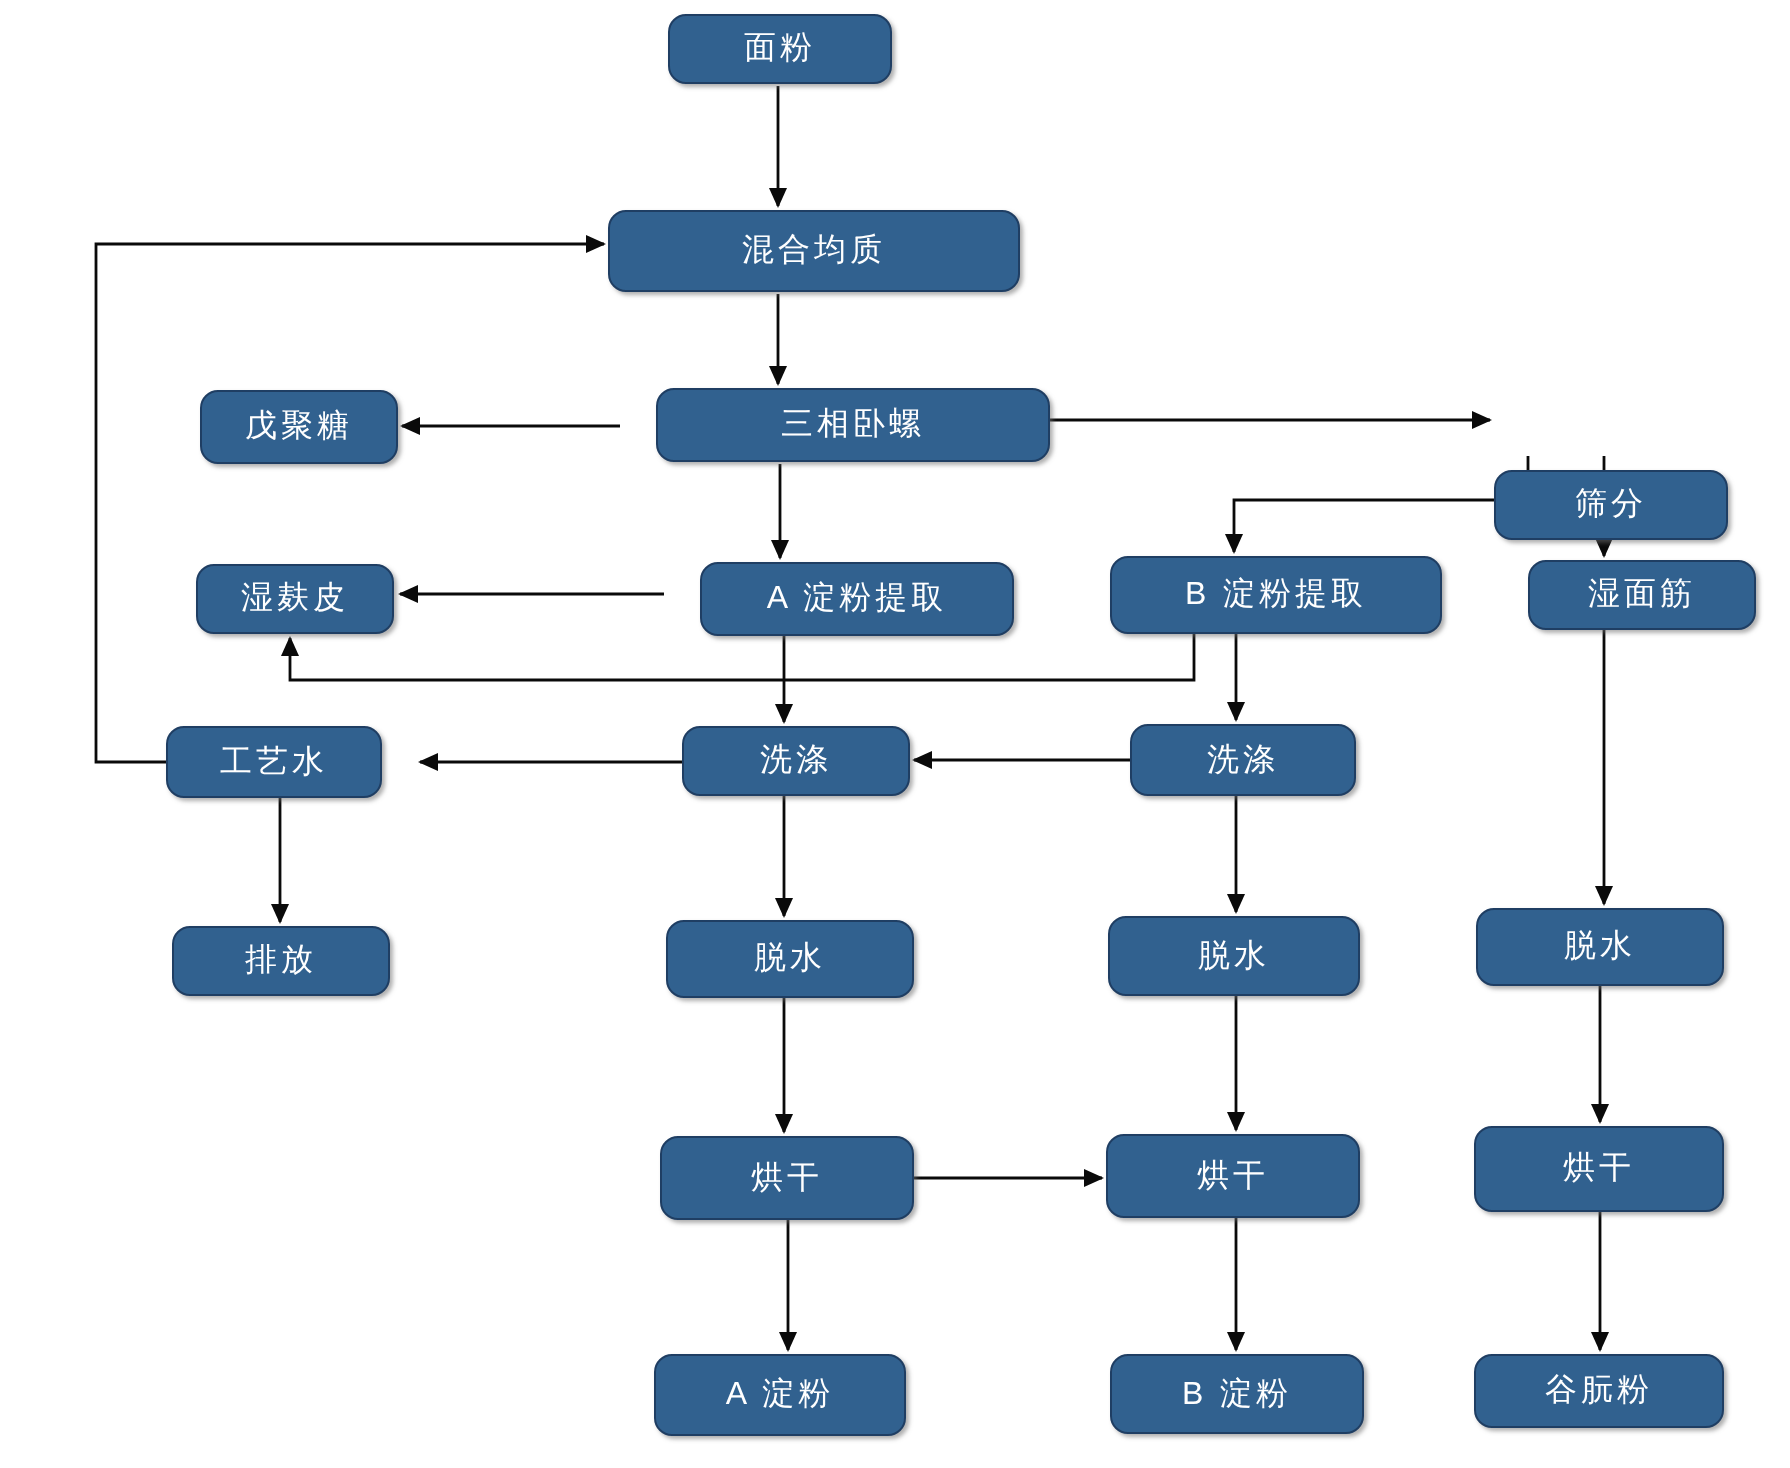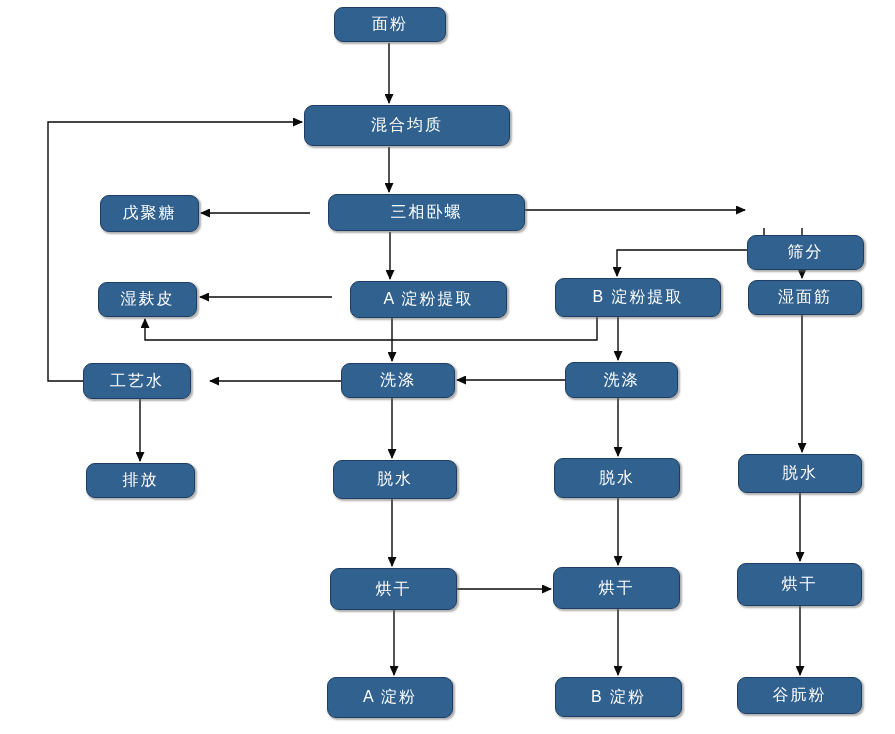--- a/index.html
+++ b/index.html
@@ -84,21 +84,21 @@
   </svg>
 
   <div class="node" style="left:334px; top:7px;   width:112px; height:35px;">面粉</div>
   <div class="node" style="left:304px; top:105px; width:206px; height:41px;">混合均质</div>
   <div class="node" style="left:310px; top:194px; width:197px; height:37px;margin-left:18px;">三相卧螺</div>
   <div class="node" style="left:100px; top:195px; width:99px;  height:37px;">戊聚糖</div>
   <div class="node" style="left:747px; top:200px; width:117px; height:35px;margin-top:35px;">筛分</div>
   <div class="node" style="left:98px;  top:282px; width:99px;  height:35px;">湿麸皮</div>
   <div class="node" style="left:332px; top:281px; width:157px; height:37px;margin-left:18px;">A 淀粉提取</div>
   <div class="node" style="left:555px; top:278px; width:166px; height:39px;">B 淀粉提取</div>
-  <div class="node" style="left:748px; top:280px; width:114px; height:35px;">湿面筋</div>
+  <div class="node" style="left:764px; top:280px; width:114px; height:35px;">湿面筋</div>
   <div class="node" style="left:83px;  top:363px; width:108px; height:36px;">工艺水</div>
   <div class="node" style="left:341px; top:363px; width:114px; height:35px;">洗涤</div>
   <div class="node" style="left:565px; top:362px; width:113px; height:36px;">洗涤</div>
   <div class="node" style="left:86px;  top:463px; width:109px; height:35px;">排放</div>
   <div class="node" style="left:333px; top:460px; width:124px; height:39px;">脱水</div>
   <div class="node" style="left:554px; top:458px; width:126px; height:40px;">脱水</div>
   <div class="node" style="left:738px; top:454px; width:124px; height:39px;">脱水</div>
   <div class="node" style="left:330px; top:568px; width:127px; height:42px;">烘干</div>
   <div class="node" style="left:553px; top:567px; width:127px; height:42px;">烘干</div>
   <div class="node" style="left:737px; top:563px; width:125px; height:43px;">烘干</div>

